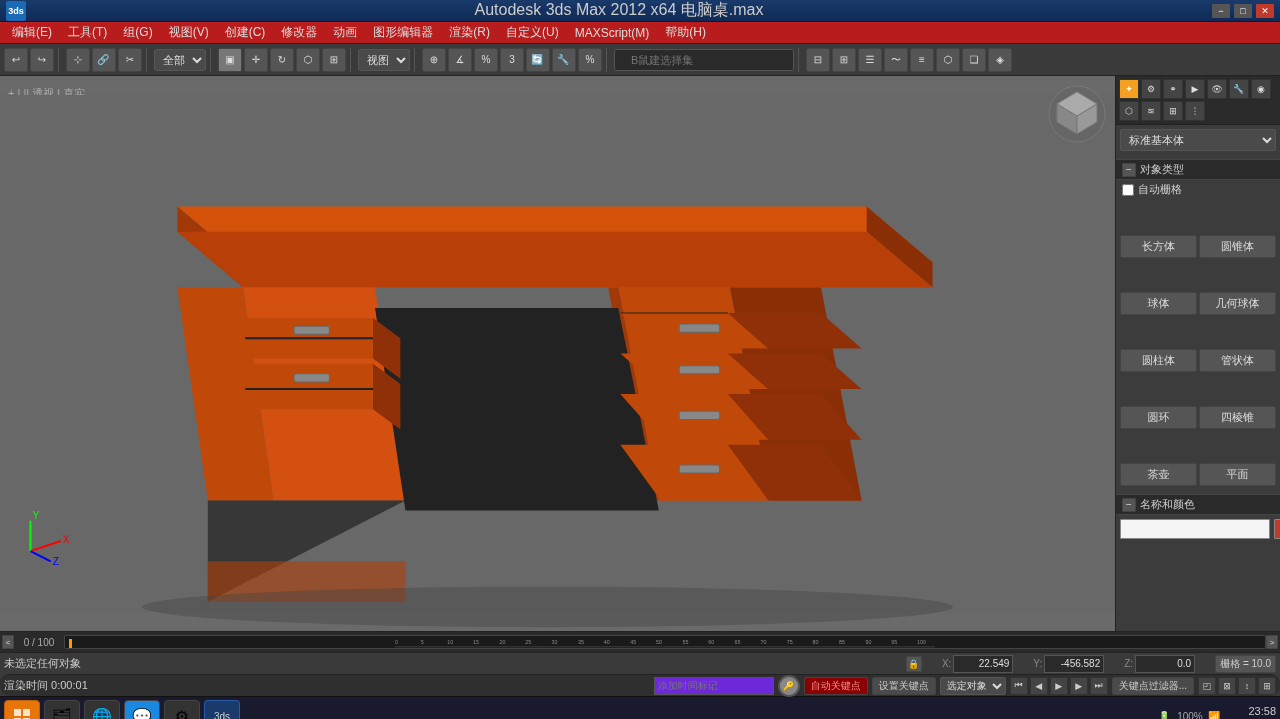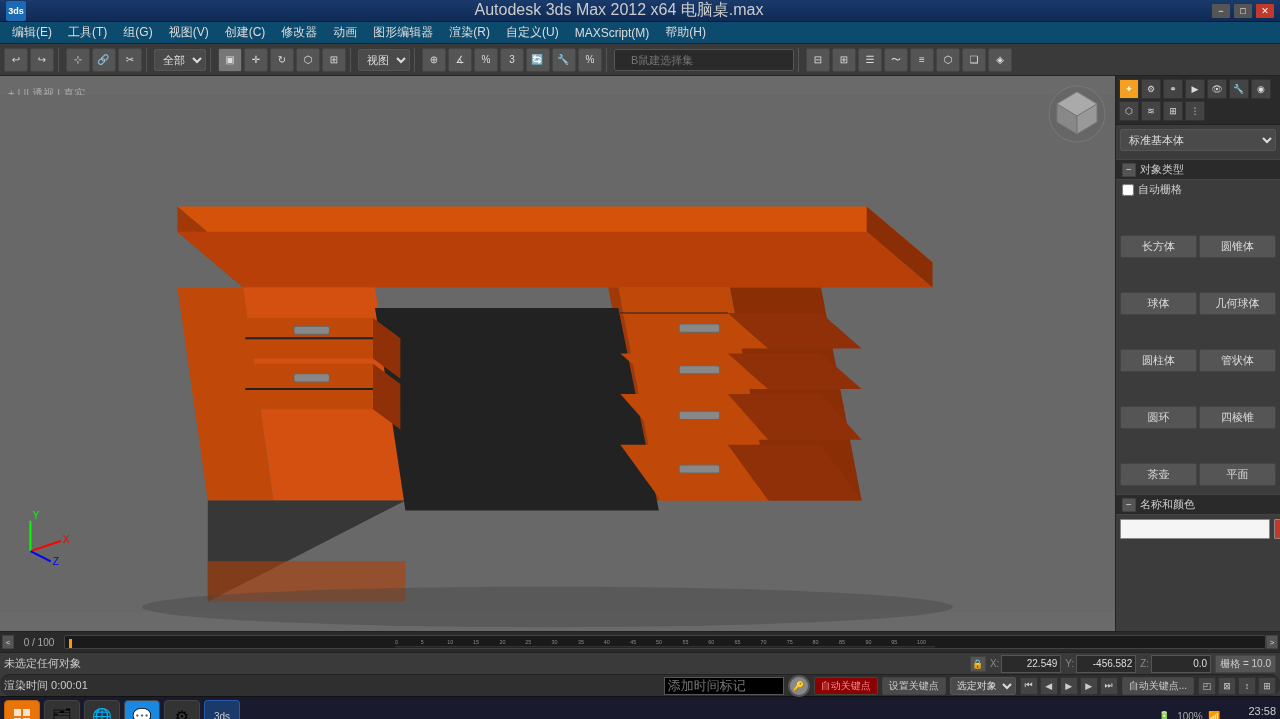--- a/index.html
+++ b/index.html
@@ -50,21 +50,21 @@
       cursor: pointer;
       display: flex; align-items: center; justify-content: center;
       border-radius: 1px;
     }
     #titlebar .win-btn.close { background: #c0392b; }
 
     
     #menubar {
       width: 100%;
       height: 22px;
-      background: #0c4a6e;
+      background: #b91c1c;
       display: flex;
       align-items: center;
       padding: 0 4px;
       border-bottom: 1px solid #222;
     }
     .menu-item {
       padding: 2px 8px;
       font-size: 12px;
       color: #ddd;
       cursor: pointer;
@@ -330,21 +330,21 @@
       text-align: center;
     }
 
     
     #statusbar {
       height: 22px;
       background: #3a3a3a;
       display: flex;
       align-items: center;
       padding: 0 4px;
-      gap: 4px;
+      gap: 20px;
       border-top: 1px solid #222;
     }
     .status-msg {
       flex: 1;
       font-size: 11px;
       color: #ccc;
       white-space: nowrap;
       overflow: hidden;
     }
     .lock-icon {
@@ -759,35 +759,35 @@
       <input class="coord-input" value="0.0" style="">
     </div>
     <div class="grid-field">
       <span>栅格 = 10.0</span>
     </div>
   </div>
 
   <div id="animbar">
     <div class="anim-msg">渲染时间 0:00:01</div>
     <div style="flex:1;"></div>
-    <input type="text" style="width: 120px; height: 18px; background: #000000; border: 1px solid rgb(85, 85, 85); color: rgb(170, 170, 170); font-size: 13px; padding: 0px 3px;" placeholder="添加时间标记">
+    <input type="text" style="width: 120px; height: 18px; background: #6d28d9; border: 1px solid rgb(85, 85, 85); color: rgb(170, 170, 170); font-size: 10px; padding: 0px 3px;" placeholder="添加时间标记">
     <div class="key-icon-circle">🔑</div>
     <button class="anim-key-btn red-btn">自动关键点</button>
     <button class="anim-key-btn">设置关键点</button>
     <select class="anim-dropdown">
       <option>选定对象</option>
     </select>
     <div class="anim-controls">
       <button class="anim-ctrl-btn">⏮</button>
       <button class="anim-ctrl-btn">◀</button>
       <button class="anim-ctrl-btn">▶</button>
       <button class="anim-ctrl-btn">▶</button>
       <button class="anim-ctrl-btn">⏭</button>
     </div>
-    <button class="anim-key-btn">自动关键点...</button>
+    <button class="anim-key-btn">关键点过滤器...</button>
     <div style="display:flex; gap:2px;">
       <button class="anim-ctrl-btn">◰</button>
       <button class="anim-ctrl-btn">⊠</button>
       <button class="anim-ctrl-btn">↕</button>
       <button class="anim-ctrl-btn">⊞</button>
     </div>
   </div>
 
 </div>
 

